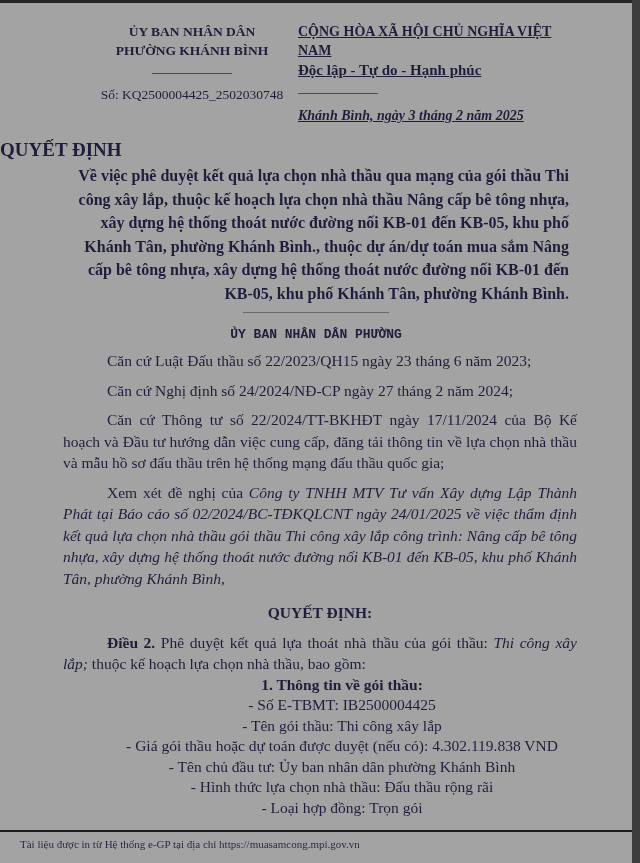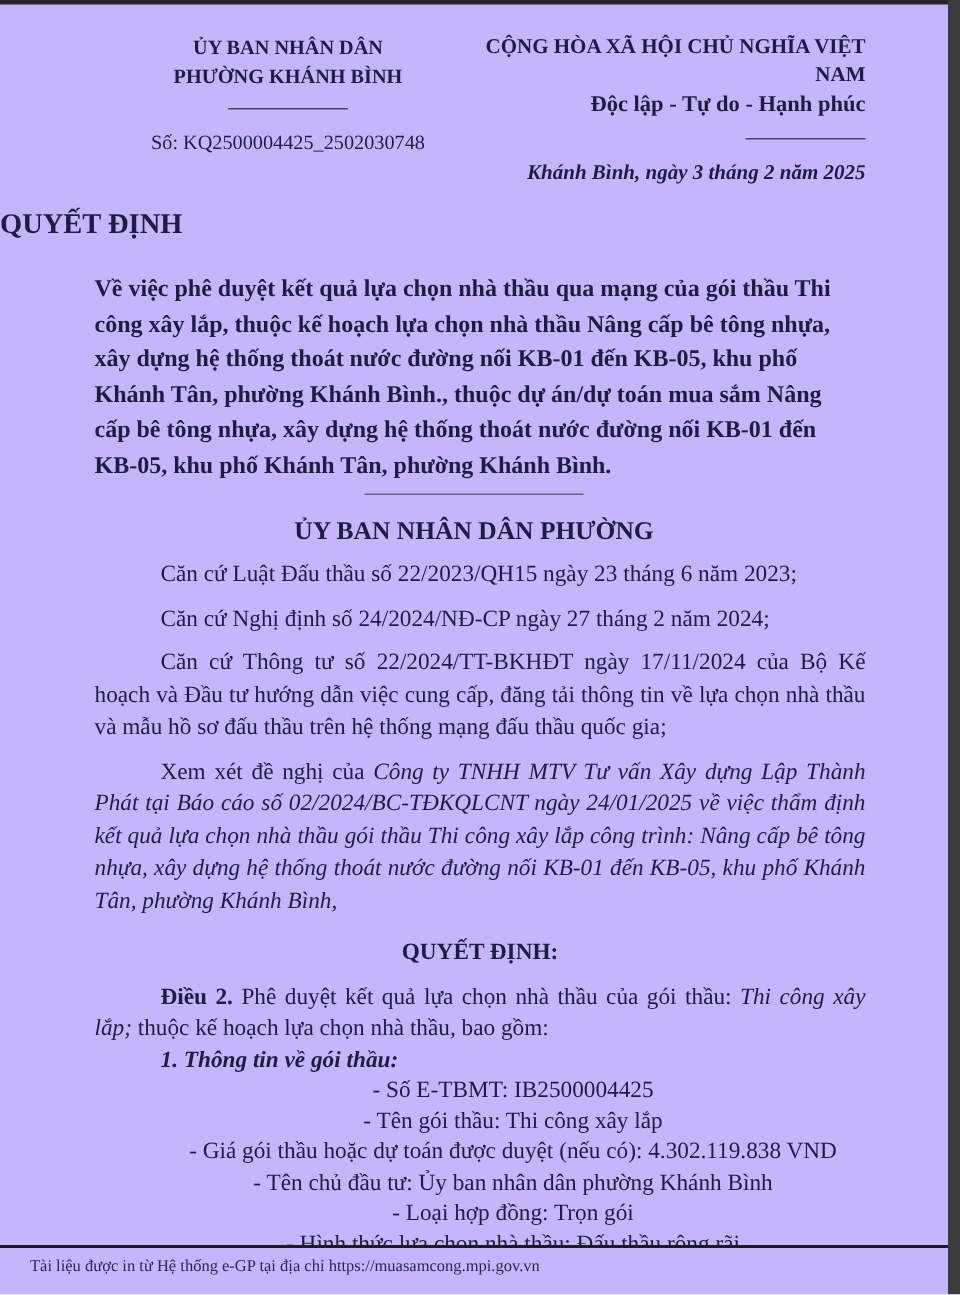--- a/index.html
+++ b/index.html
@@ -1,57 +1,57 @@
 <!DOCTYPE html>
 <html lang="vi"><head>
 <meta charset="utf-8">
 <style>
   html,body{margin:0;padding:0;background:#ffffff;}
   .page{
     position:relative;
     width:640px;height:863px;
-    background:#c4b5fd;
+    background:#a3a3a3;
     overflow:hidden;
     font-family:"Liberation Serif","DejaVu Serif",serif;
     color:#1e1e3c;
   }
   .edge-top{position:absolute;top:0;left:0;width:640px;height:3px;background:#262626;}
   .edge-right{position:absolute;top:0;right:0;width:8px;height:863px;background:#3c3c3c;}
   .content{
     position:absolute;top:3px;left:0;
     width:632px;height:827px;
     padding:19px 0 0 0;
     overflow:hidden;
     box-sizing:border-box;
   }
   
   .hdr{display:flex;margin:0 55px 0 86px;}
   .hdr-left{width:212px;text-align:center;}
-  .hdr-right{flex:1;text-align:right;}
+  .hdr-right{flex:1;text-align:left;text-decoration:underline;}
   .org-line{font-weight:bold;font-size:13.5px;line-height:19px;}
   .nat-line1{font-weight:bold;font-size:14px;line-height:19px;}
   .nat-line2{font-weight:bold;font-size:15px;line-height:20px;}
   .hdr-rule{display:inline-block;width:80px;border-top:1.6px solid #4a4a55;margin:5px 0 0 0;}
   .doc-number{font-size:13.5px;margin-top:9px;}
   .date-line{font-size:14px;font-weight:bold;font-style:italic;margin-top:10px;}
   
   .doc-title{text-align:left;font-weight:bold;font-size:19px;margin-top:15px;}
   .doc-subject{
-    width:506px;margin:20px auto 0 auto;
-    text-align:left;font-weight:bold;font-size:16px;line-height:23.5px;
+    width:506px;margin:3px auto 0 auto;
+    text-align:right;font-weight:bold;font-size:16px;line-height:23.5px;
   }
   .subject-rule{display:block;width:146px;border-top:1.6px solid #6a6a70;margin:7px auto 0 auto;}
-  .authority-heading{text-align:center;font-weight:bold;font-size:17px;margin-top:14px;}
+  .authority-heading{text-align:center;font-weight:bold;font-size:13px;margin-top:14px;font-family:Liberation Mono, monospace;}
   
   .bodytext{margin:0 55px 0 63px;font-size:15.5px;line-height:21.5px;}
   .para{text-align:justify;text-indent:44px;margin:8px 0 0 0;}
   .decision-heading{text-align:center;font-weight:bold;font-size:15.5px;margin:13px 0 0 0;}
   .b{font-weight:bold;}
   .i{font-style:italic;}
-  .sec-heading{margin:0 0 0 44px;font-weight:bold;font-style:italic;line-height:20.5px;}
+  .sec-heading{margin:0 0 0 44px;font-weight:bold;line-height:20.5px;text-align:center;}
   .item{margin:0 0 0 44px;line-height:20.6px;text-align:center;}
   
   .footer-rule{position:absolute;left:0;top:830px;width:632px;border-top:2px solid #1c1c1c;}
   .footer-note{position:absolute;left:20px;top:838px;font-size:11px;color:#2a2a48;}
 </style>
 </head>
 <body>
 
 <div class="page">
   <div class="edge-top"></div>
@@ -82,29 +82,29 @@
 
     <div class="bodytext">
       <p class="para">Căn cứ Luật Đấu thầu số 22/2023/QH15 ngày 23 tháng 6 năm 2023;</p>
       <p class="para">Căn cứ Nghị định số 24/2024/NĐ-CP ngày 27 tháng 2 năm 2024;</p>
       <p class="para">Căn cứ Thông tư số 22/2024/TT-BKHĐT ngày 17/11/2024 của Bộ Kế hoạch và Đầu tư hướng dẫn việc cung cấp, đăng tải thông tin về lựa chọn nhà thầu và mẫu hồ sơ đấu thầu trên hệ thống mạng đấu thầu quốc gia;</p>
 
       <p class="para"><span>Xem xét đề nghị của </span><span class="i">Công ty TNHH MTV Tư vấn Xây dựng Lập Thành Phát tại Báo cáo số 02/2024/BC-TĐKQLCNT ngày 24/01/2025 về việc thẩm định kết quả lựa chọn nhà thầu gói thầu Thi công xây lắp công trình: Nâng cấp bê tông nhựa, xây dựng hệ thống thoát nước đường nối KB-01 đến KB-05, khu phố Khánh Tân, phường Khánh Bình,</span></p>
 
       <p class="decision-heading">QUYẾT ĐỊNH:</p>
 
-      <p class="para"><span class="b">Điều 2.</span><span> Phê duyệt kết quả lựa chọn nhà thầu của gói thầu: </span><span class="i">Thi công xây lắp;</span><span> thuộc kế hoạch lựa chọn nhà thầu, bao gồm:</span></p>
+      <p class="para"><span class="b">Điều 2.</span><span> Phê duyệt kết quả lựa thoát nhà thầu của gói thầu: </span><span class="i">Thi công xây lắp;</span><span> thuộc kế hoạch lựa chọn nhà thầu, bao gồm:</span></p>
 
       <div class="sec-heading">1. Thông tin về gói thầu:</div>
 
       <div class="item">- Số E-TBMT: IB2500004425</div>
       <div class="item">- Tên gói thầu: Thi công xây lắp</div>
       <div class="item">- Giá gói thầu hoặc dự toán được duyệt (nếu có): 4.302.119.838 VND</div>
       <div class="item">- Tên chủ đầu tư: Ủy ban nhân dân phường Khánh Bình</div>
+      <div class="item">- Hình thức lựa chọn nhà thầu: Đấu thầu rộng rãi</div>
       <div class="item">- Loại hợp đồng: Trọn gói</div>
-      <div class="item">- Hình thức lựa chọn nhà thầu: Đấu thầu rộng rãi</div>
 
     </div>
   </div>
 
   <div class="footer-rule"></div>
   <div class="footer-note">Tài liệu được in từ Hệ thống e-GP tại địa chỉ https://muasamcong.mpi.gov.vn</div>
 </div>
 
 </body></html>

